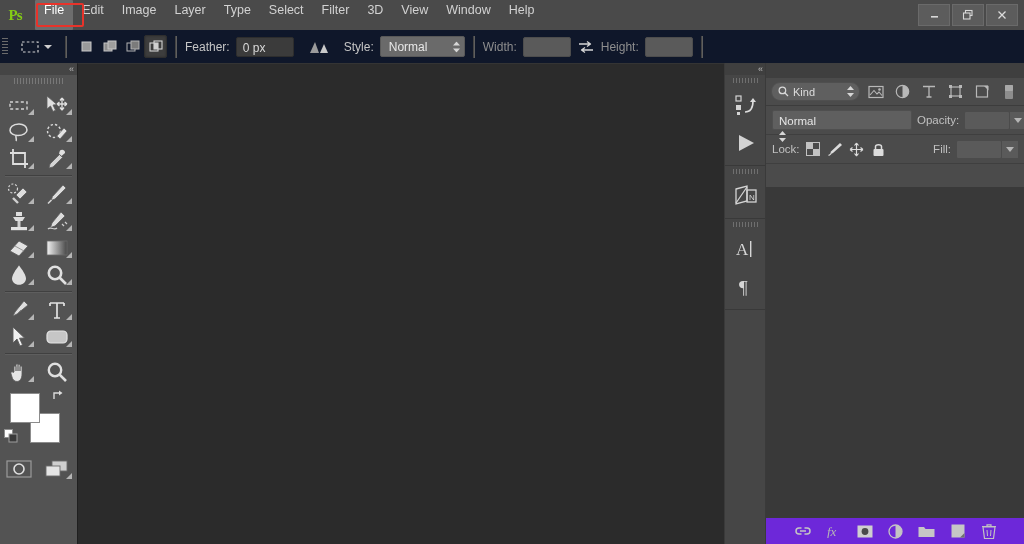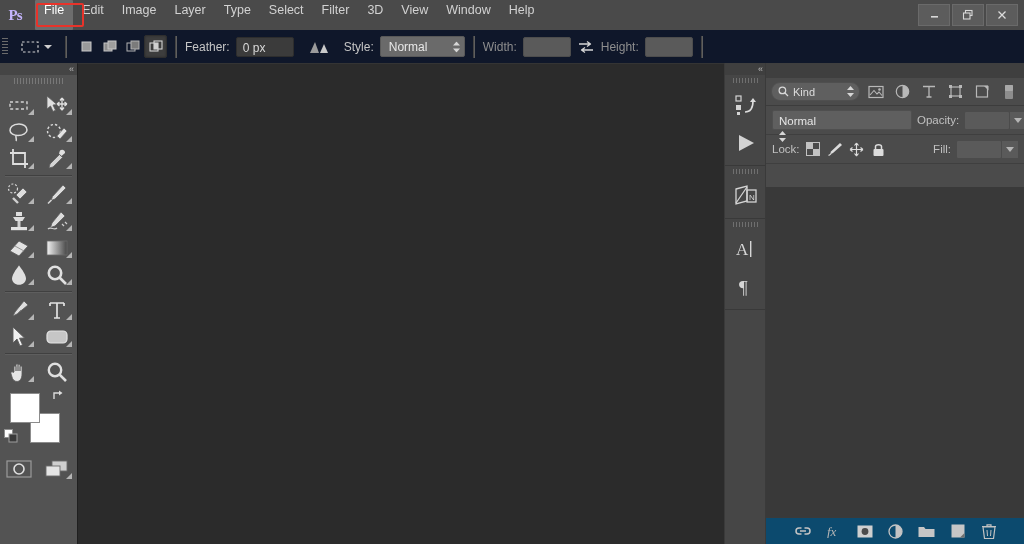--- a/index.html
+++ b/index.html
@@ -12,21 +12,21 @@
   .app{position:relative;width:1024px;height:544px;background:#535353;}
 
   
   .menubar{
     position:absolute;left:0;top:0;width:1024px;height:30px;
     background:#4a4a4a;display:flex;align-items:center;
     border-bottom:1px solid #3c3c3c;
   }
   .ps-logo{
     width:30px;height:30px;display:flex;align-items:center;justify-content:center;
-    color:#c4b5fd;font-weight:bold;font-size:15px;letter-spacing:-1px;
+    color:#84cc16;font-weight:bold;font-size:15px;letter-spacing:-1px;
     font-family:"Liberation Serif","DejaVu Serif",serif;
   }
   .menu-items{display:flex;align-items:center;height:30px;margin-left:5px;}
   .menu-item{
     height:30px;line-height:20px;padding:0 9px;color:#d2d2d2;font-size:12.5px;
     white-space:nowrap;border-radius:1px;
   }
   .menu-item.active{background:#6d6d6d;color:#ffffff;}
   .menu-highlight{
     position:absolute;left:36px;top:3px;width:48px;height:24px;
@@ -176,21 +176,21 @@
   }
   .numfield{
     width:46px;height:19px;background:#5a5a5a;border:1px solid #4b4b4b;border-radius:2px;box-sizing:border-box;
   }
   .num-drop{width:17px;height:19px;background:#5a5a5a;border:1px solid #4b4b4b;border-left:none;
     display:flex;align-items:center;justify-content:center;box-sizing:border-box;}
   .lockicons{display:flex;align-items:center;gap:6px;}
   .lockicons span{width:16px;height:16px;display:flex;align-items:center;justify-content:center;}
   .lp-list{position:absolute;left:0;top:124px;width:259px;height:388px;background:#393939;}
   .lp-foot{
-    position:absolute;left:0;bottom:0;width:259px;height:26px;background:#0c4a6e;
+    position:absolute;left:0;bottom:0;width:259px;height:26px;background:#6d28d9;
     border-top:1px solid #3a3a3a;display:flex;align-items:center;justify-content:center;gap:13px;
   }
   .lp-foot span{width:18px;height:18px;display:flex;align-items:center;justify-content:center;}
   svg{display:block;}
 </style>
 </head>
 <body>
 
 <div class="app">
 

